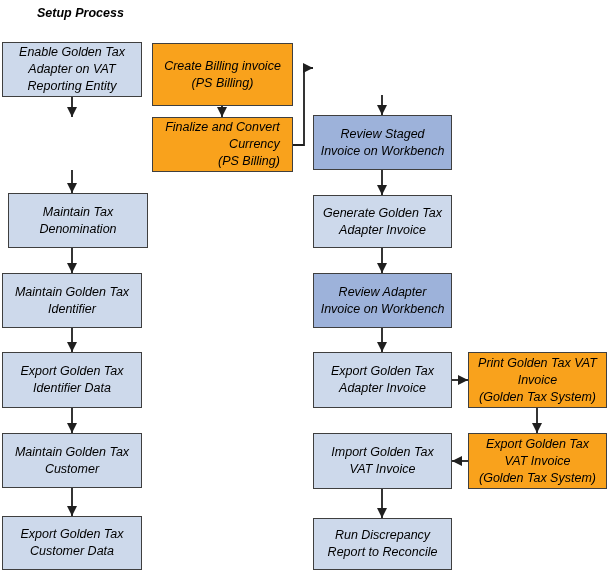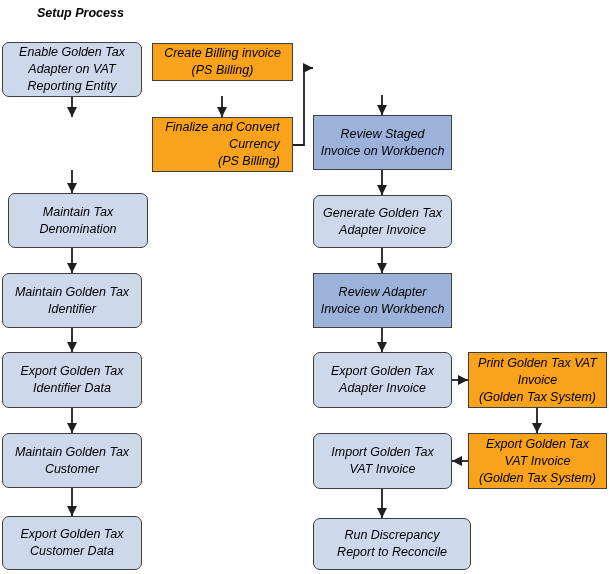--- a/index.html
+++ b/index.html
@@ -31,21 +31,21 @@
     border: 1.6px solid var(--node-border, #3f3f3f);
     display: flex;
     align-items: center;
     justify-content: center;
     text-align: center;
     white-space: pre-line;
     font-size: 12.5px;
     line-height: 17px;
     padding: 0 2px;
   }
-  .box-light-blue { background: var(--node-light-blue, #cdd9eb); border-radius: 7px; }
+  .box-light-blue { background: var(--node-light-blue, #cdd9eb); }
   .box-dark-blue  { background: var(--node-dark-blue, #9db2da); }
   .box-orange     { background: var(--node-orange, #f9a21c); }
   #connectors {
     position: absolute;
     left: 0;
     top: 0;
     pointer-events: none;
   }
   #connectors path {
     stroke: var(--arrow, #1f1f1f);
@@ -92,37 +92,37 @@
 Denomination</div>
   <div class="flow-box box-light-blue" style="left:2px;   top:273px; width:140px; height:55px;">Maintain Golden Tax
 Identifier</div>
   <div class="flow-box box-light-blue" style="left:2px;   top:352px; width:140px; height:56px;">Export Golden Tax
 Identifier Data</div>
   <div class="flow-box box-light-blue" style="left:2px;   top:433px; width:140px; height:55px;">Maintain Golden Tax
 Customer</div>
   <div class="flow-box box-light-blue" style="left:2px;   top:516px; width:140px; height:54px;">Export Golden Tax
 Customer Data</div>
 
-  <div class="flow-box box-orange" style="left:152px; top:43px;  width:141px; height:38px;">Create Billing invoice
+  <div class="flow-box box-orange" style="left:152px; top:43px;  width:141px; height:63px;">Create Billing invoice
 (PS Billing)</div>
   <div class="flow-box box-orange" style="left:152px; top:117px; width:141px; height:55px;text-align:right;">Finalize and Convert
 Currency
 (PS Billing)</div>
 
   <div class="flow-box box-dark-blue" style="left:313px; top:115px; width:139px; height:55px;text-align:center;">Review Staged
 Invoice on Workbench</div>
   <div class="flow-box box-light-blue" style="left:313px; top:195px; width:139px; height:53px;">Generate Golden Tax
 Adapter Invoice</div>
   <div class="flow-box box-dark-blue" style="left:313px; top:273px; width:139px; height:55px;">Review Adapter
 Invoice on Workbench</div>
   <div class="flow-box box-light-blue" style="left:313px; top:352px; width:139px; height:56px;">Export Golden Tax
 Adapter Invoice</div>
   <div class="flow-box box-light-blue" style="left:313px; top:433px; width:139px; height:56px;">Import Golden Tax
 VAT Invoice</div>
-  <div class="flow-box box-light-blue" style="left:313px; top:518px; width:158px; height:52px;">Run Discrepancy
+  <div class="flow-box box-light-blue" style="left:313px; top:518px; width:139px; height:52px;">Run Discrepancy
 Report to Reconcile</div>
 
   <div class="flow-box box-orange" style="left:468px; top:352px; width:139px; height:56px;">Print Golden Tax VAT
 Invoice
 (Golden Tax System)</div>
   <div class="flow-box box-orange" style="left:468px; top:433px; width:139px; height:56px;">Export Golden Tax
 VAT Invoice
 (Golden Tax System)</div>
 
 </div>

